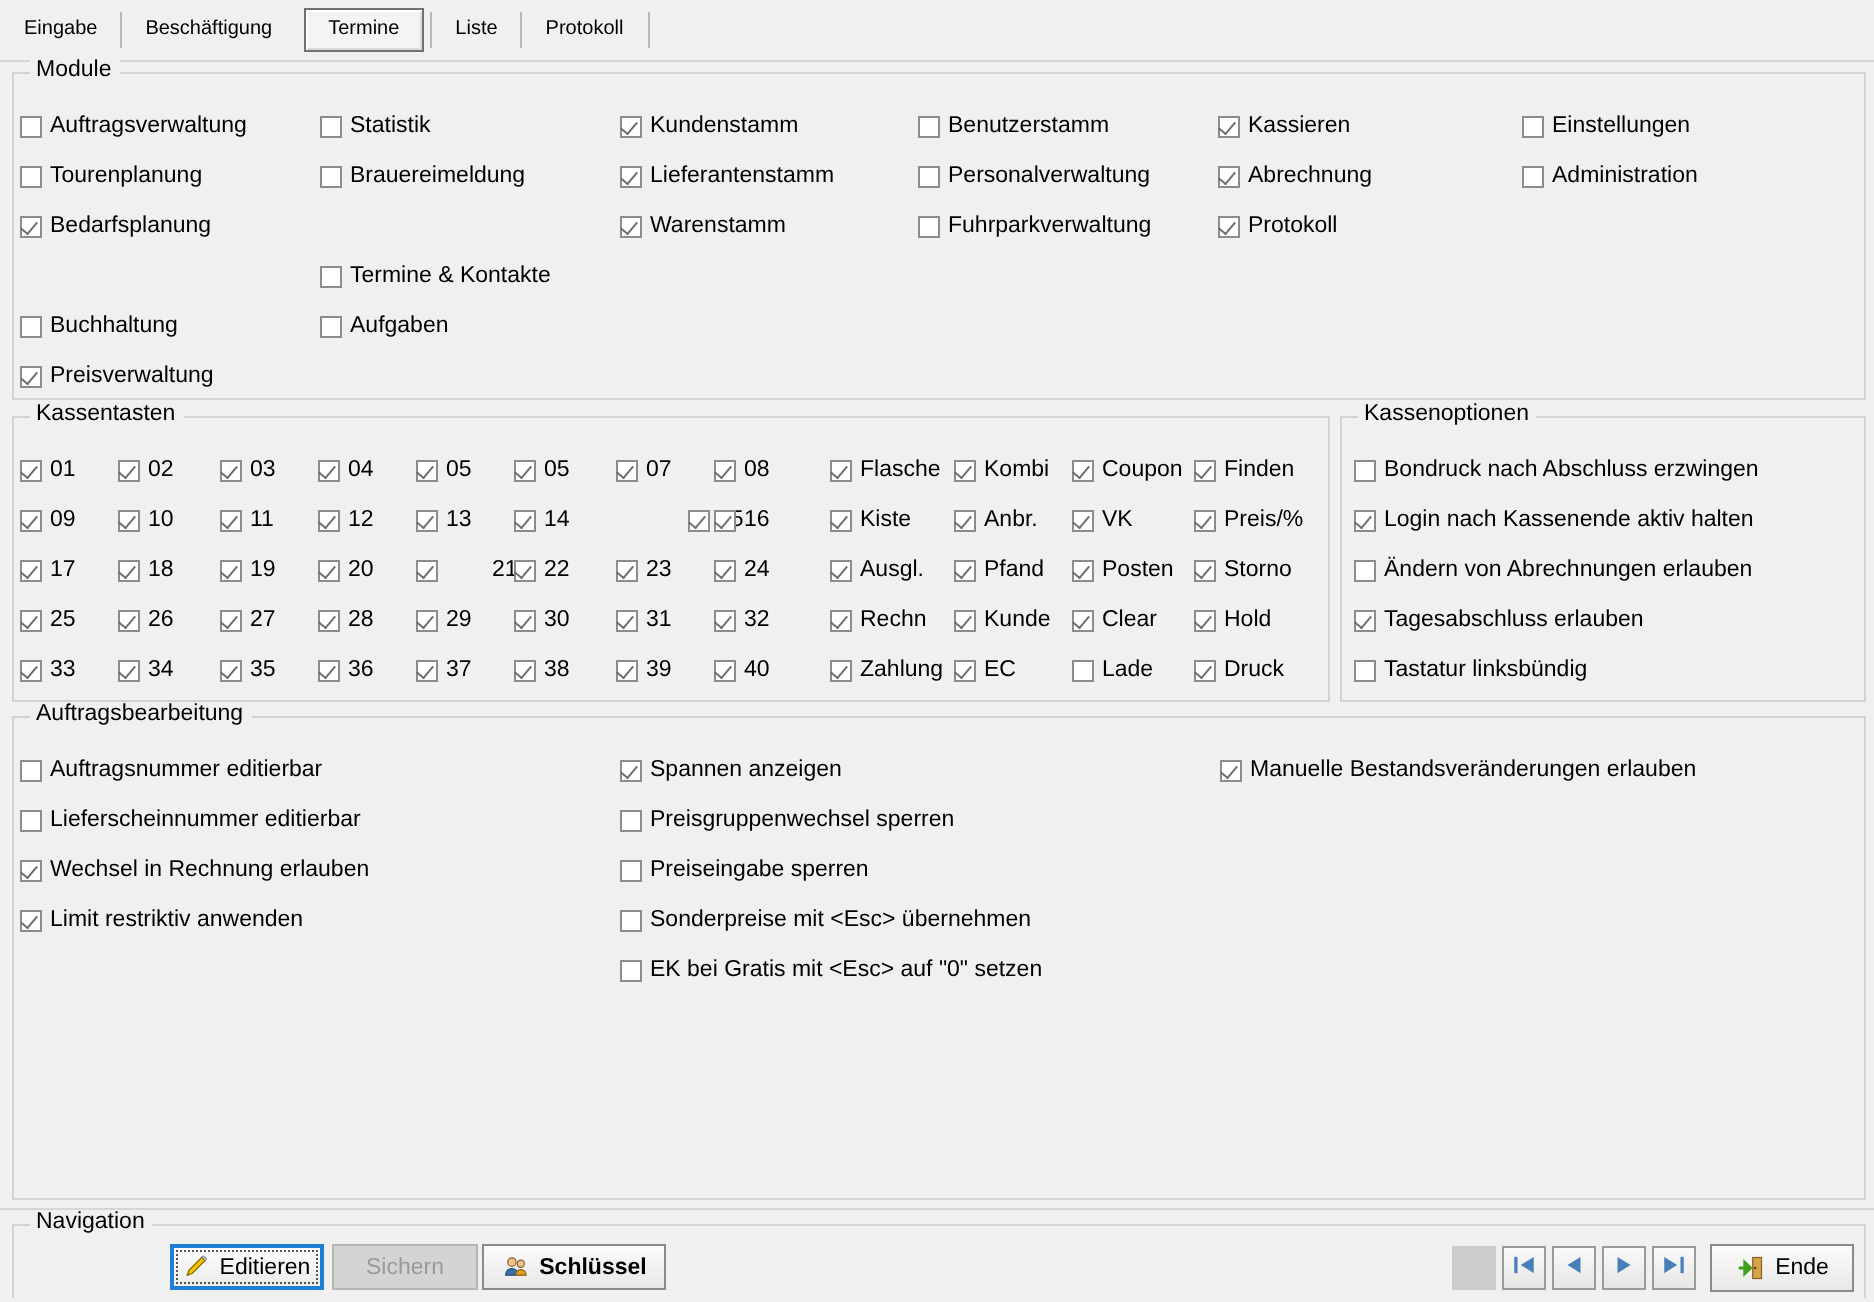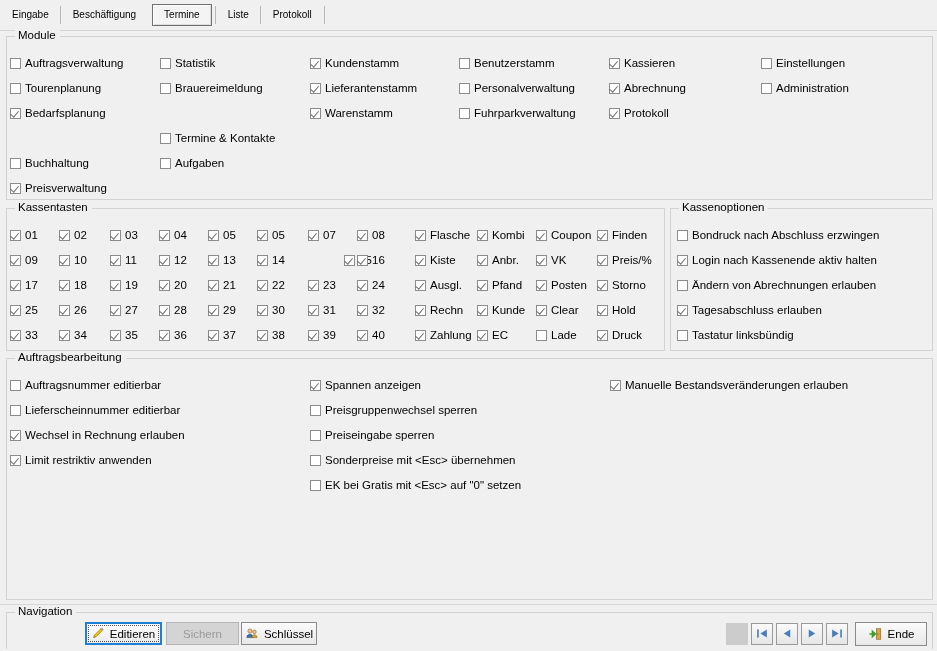--- a/index.html
+++ b/index.html
@@ -319,21 +319,21 @@
       <span class="lbl">18</span>
     </div>
     <div class="cb" style="left: 110px; top: 279px;">
       <span class="box checked"></span>
       <span class="lbl">19</span>
     </div>
     <div class="cb" style="left: 159px; top: 279px;">
       <span class="box checked"></span>
       <span class="lbl">20</span>
     </div>
-    <div class="cb" style="left: 208px; top: 279px;">
+    <div class="cb" style="left: 208px; top: 279px; gap: 23px;">
       <span class="box checked"></span>
       <span class="lbl">21</span>
     </div>
     <div class="cb" style="left: 257px; top: 279px;">
       <span class="box checked"></span>
       <span class="lbl">22</span>
     </div>
     <div class="cb" style="left: 308px; top: 279px;">
       <span class="box checked"></span>
       <span class="lbl">23</span>
@@ -576,21 +576,21 @@
       <path d="M2 13l1.2-0.5L2.6 11.8z" fill="#555"></path>
     </svg>
   </span>
   <span class="txt">Editieren</span>
 </div>
 
 <div class="btn disabled" style="left:166px; top:622px; width:73px; height:23px;">
   <span class="txt">Sichern</span>
 </div>
 
-<div class="btn" style="left:241px; top:622px; width:76px; height:23px;">
+<div class="btn" style="left:241px; top:622px; width:92px; height:23px;font-weight:bold;">
   <span class="icon">
     <svg width="14" height="13" viewBox="0 0 16 16">
       <circle cx="5.5" cy="5" r="2.6" fill="#f2c08a" stroke="#8a5a2a" stroke-width="0.7"></circle>
       <path d="M1.6 13c0-2.6 1.8-4 3.9-4s3.9 1.4 3.9 4z" fill="#3a6fb0" stroke="#234974" stroke-width="0.7"></path>
       <circle cx="11" cy="6" r="2.2" fill="#f2c08a" stroke="#8a5a2a" stroke-width="0.7"></circle>
       <path d="M7.8 13c0-2.2 1.5-3.4 3.2-3.4s3.2 1.2 3.2 3.4z" fill="#e0a020" stroke="#8a6010" stroke-width="0.7"></path>
     </svg>
   </span>
   <span class="txt">Schlüssel</span>
 </div>

